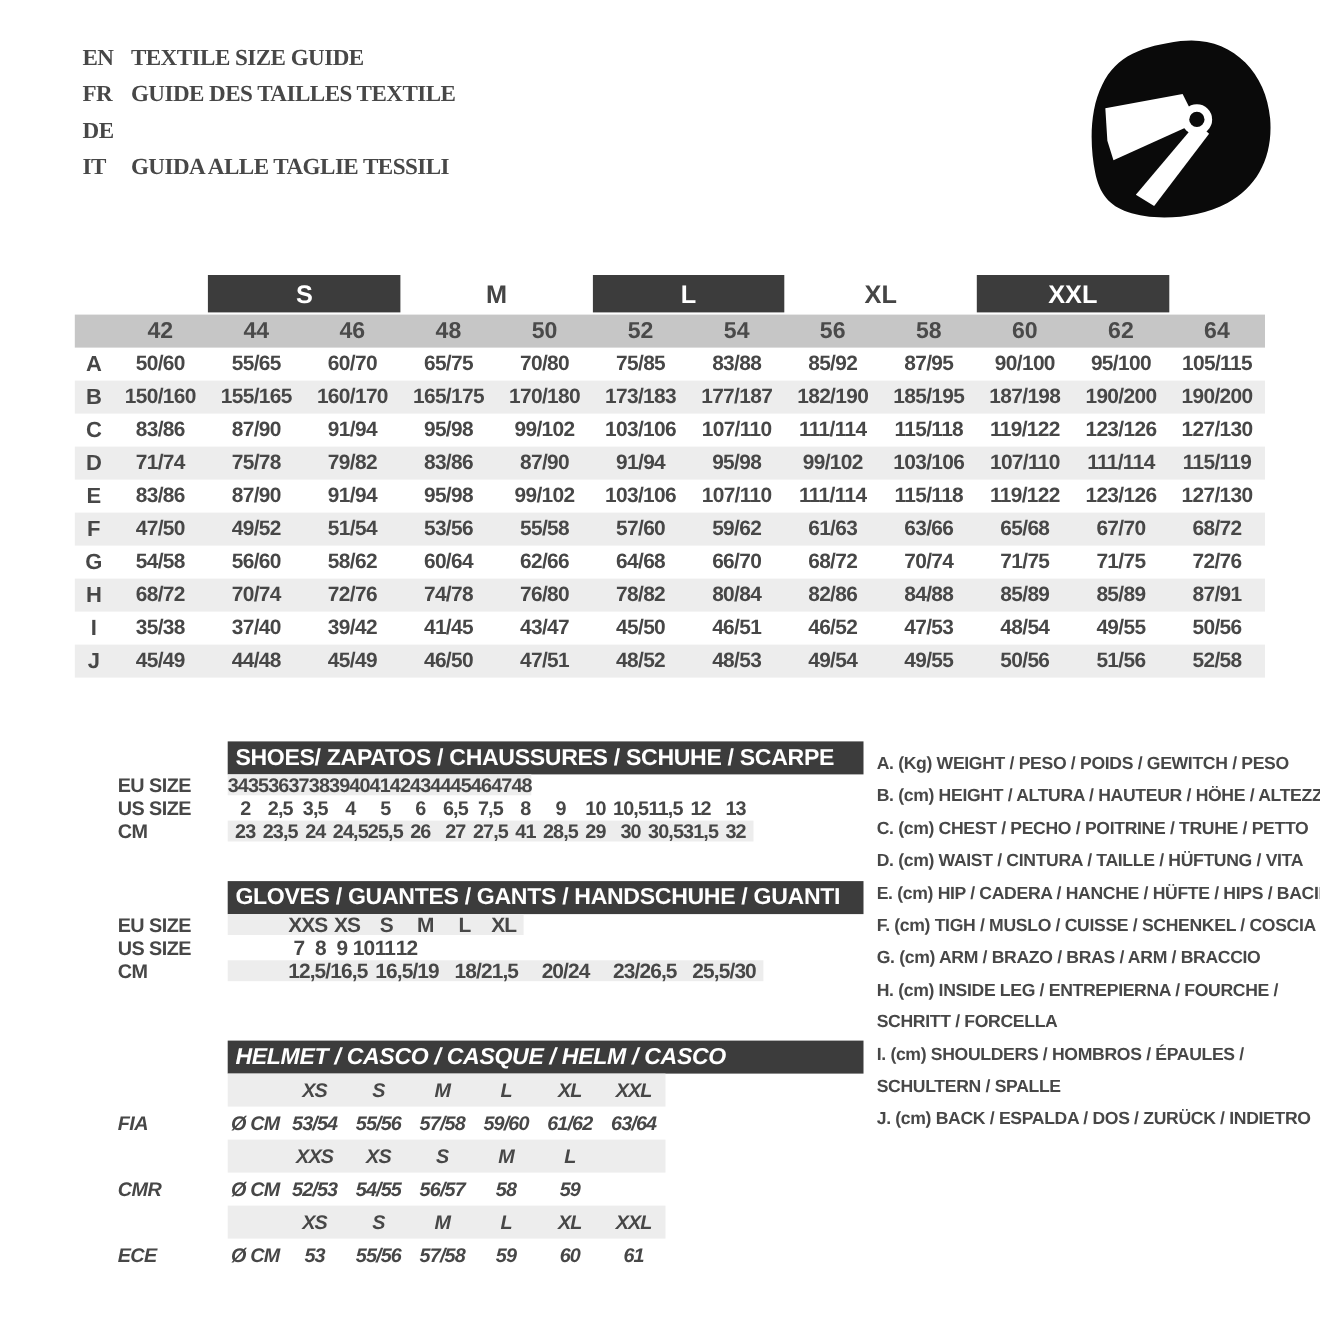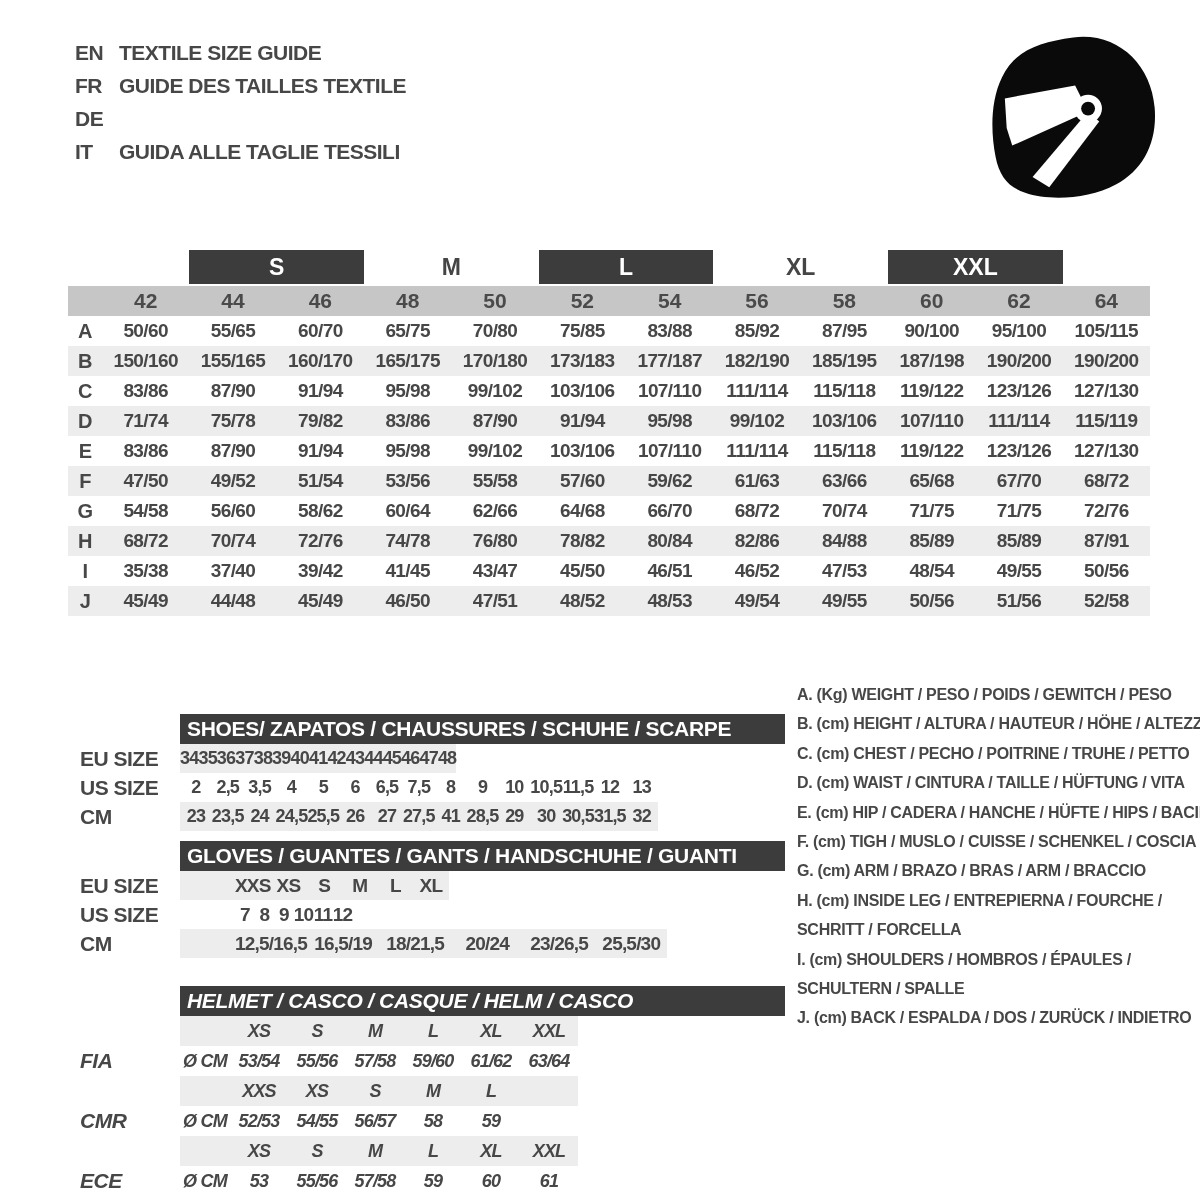--- a/index.html
+++ b/index.html
@@ -2,21 +2,21 @@
 <html><head>
 <meta charset="utf-8">
 <style>
   html,body{margin:0;padding:0;background:#fff;}
   body{width:1200px;height:1200px;position:relative;overflow:hidden;
        font-family:"Liberation Sans",sans-serif;font-weight:bold;color:#474747;
        -webkit-font-smoothing:antialiased;}
   .abs{position:absolute;}
 
   
-  #lang-block{left:75px;top:36px;}
+  #lang-block{left:75px;top:36px;font-family:Liberation Serif, serif;}
   .lang-row{display:flex;line-height:33px;font-size:21px;letter-spacing:-0.5px;}
   .lang-code{width:44px;}
   
   #helmet-icon{left:978px;top:26px;}
 
   
   #main-table{left:68px;top:250px;width:1082px;}
   .mgrid{display:grid;grid-template-columns:34px repeat(12,1fr);}
   #band-row{height:34px;position:relative;}
   .band{display:flex;align-items:center;justify-content:center;font-size:23px;height:34px;}
@@ -30,25 +30,25 @@
             font-size:19px;letter-spacing:-0.6px;white-space:nowrap;}
   .mrow .rlab{font-size:20px;}
 
   
   .subtable{left:80px;width:705px;}
   #shoes-table{top:674px;}
   #gloves-table{top:801px;}
   #helmet-table{top:946px;font-style:italic;}
   .sub-row{display:flex;}
   .side-label{width:100px;flex:0 0 100px;display:flex;align-items:center;
-              font-size:21px;letter-spacing:-0.5px;}
+              font-size:18px;letter-spacing:-0.5px;margin-left:27px;}
   .sub-content{flex:1;}
   .bar-row .sub-content{background:#3c3c3c;color:#fff;height:30px;display:flex;
-              align-items:center;padding-left:7px;font-size:21px;letter-spacing:-0.3px;margin-top:40px;}
-  .cells{display:grid;height:29px;}
+              align-items:center;padding-left:7px;font-size:21px;letter-spacing:-0.3px;}
+  .cells{display:grid;height:19px;}
   .cells div{display:flex;align-items:center;justify-content:center;
              font-size:18px;letter-spacing:-0.8px;white-space:nowrap;}
   .cells.shaded{background:#ededed;}
   .grid-shoes{grid-template-columns:repeat(15,1fr);}
   .grid-gloves{padding-left:55px;grid-template-columns:repeat(6,1fr);}
   .grid-helmet{grid-template-columns:50px repeat(6,58px) 1fr;}
   .grid-gloves div,.grid-helmet div{font-size:19px;}
   #helmet-table .cells{height:30px;}
   #helmet-table .cells div{font-size:18px;}
 

